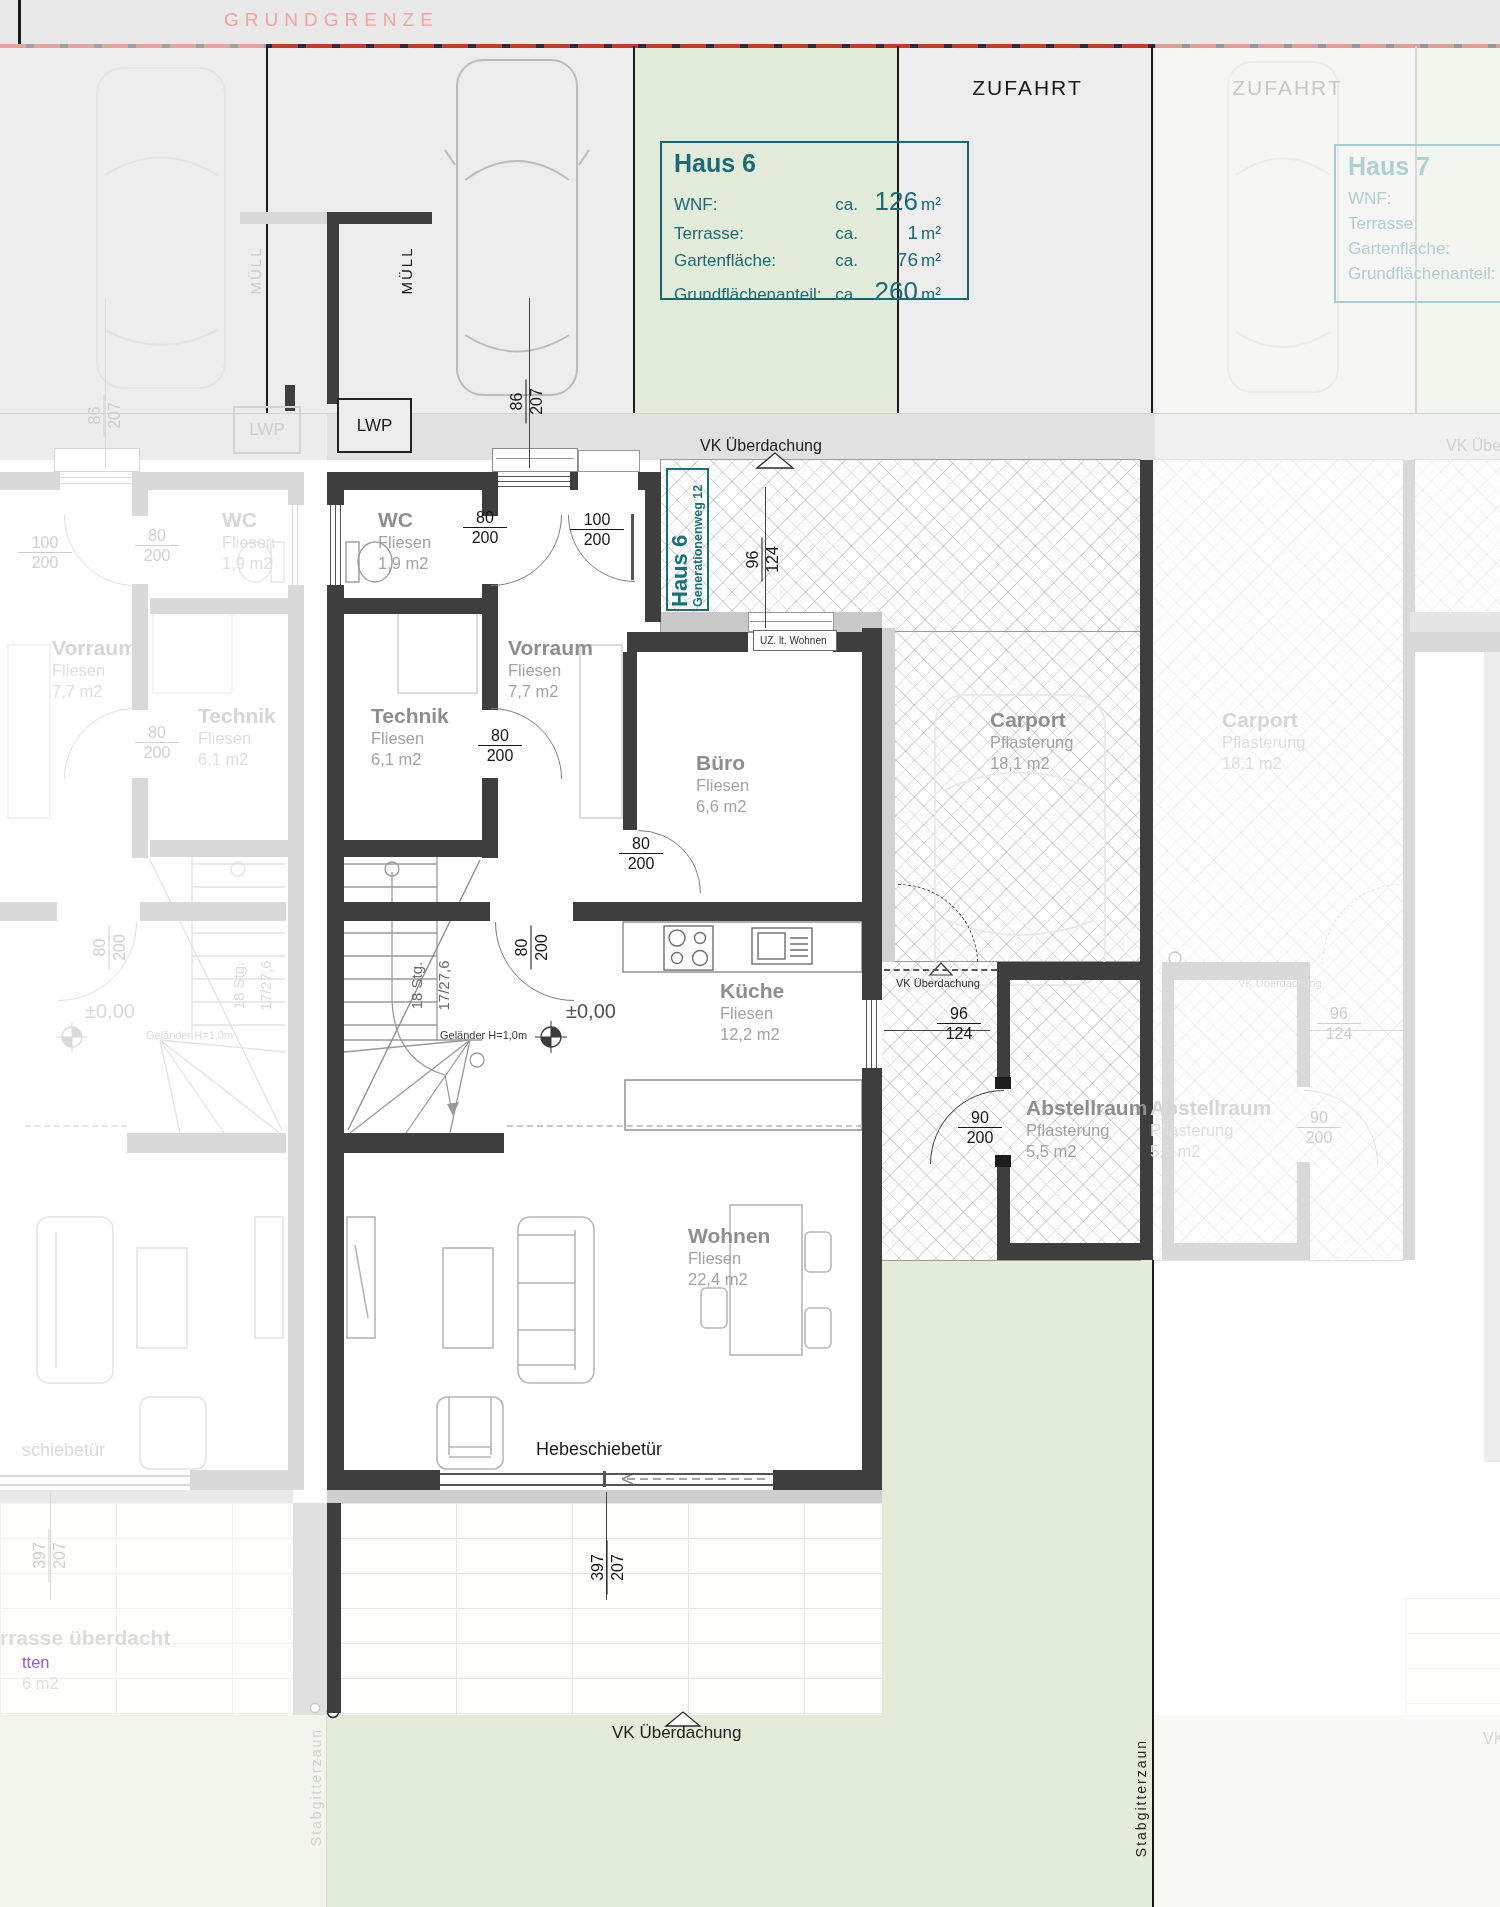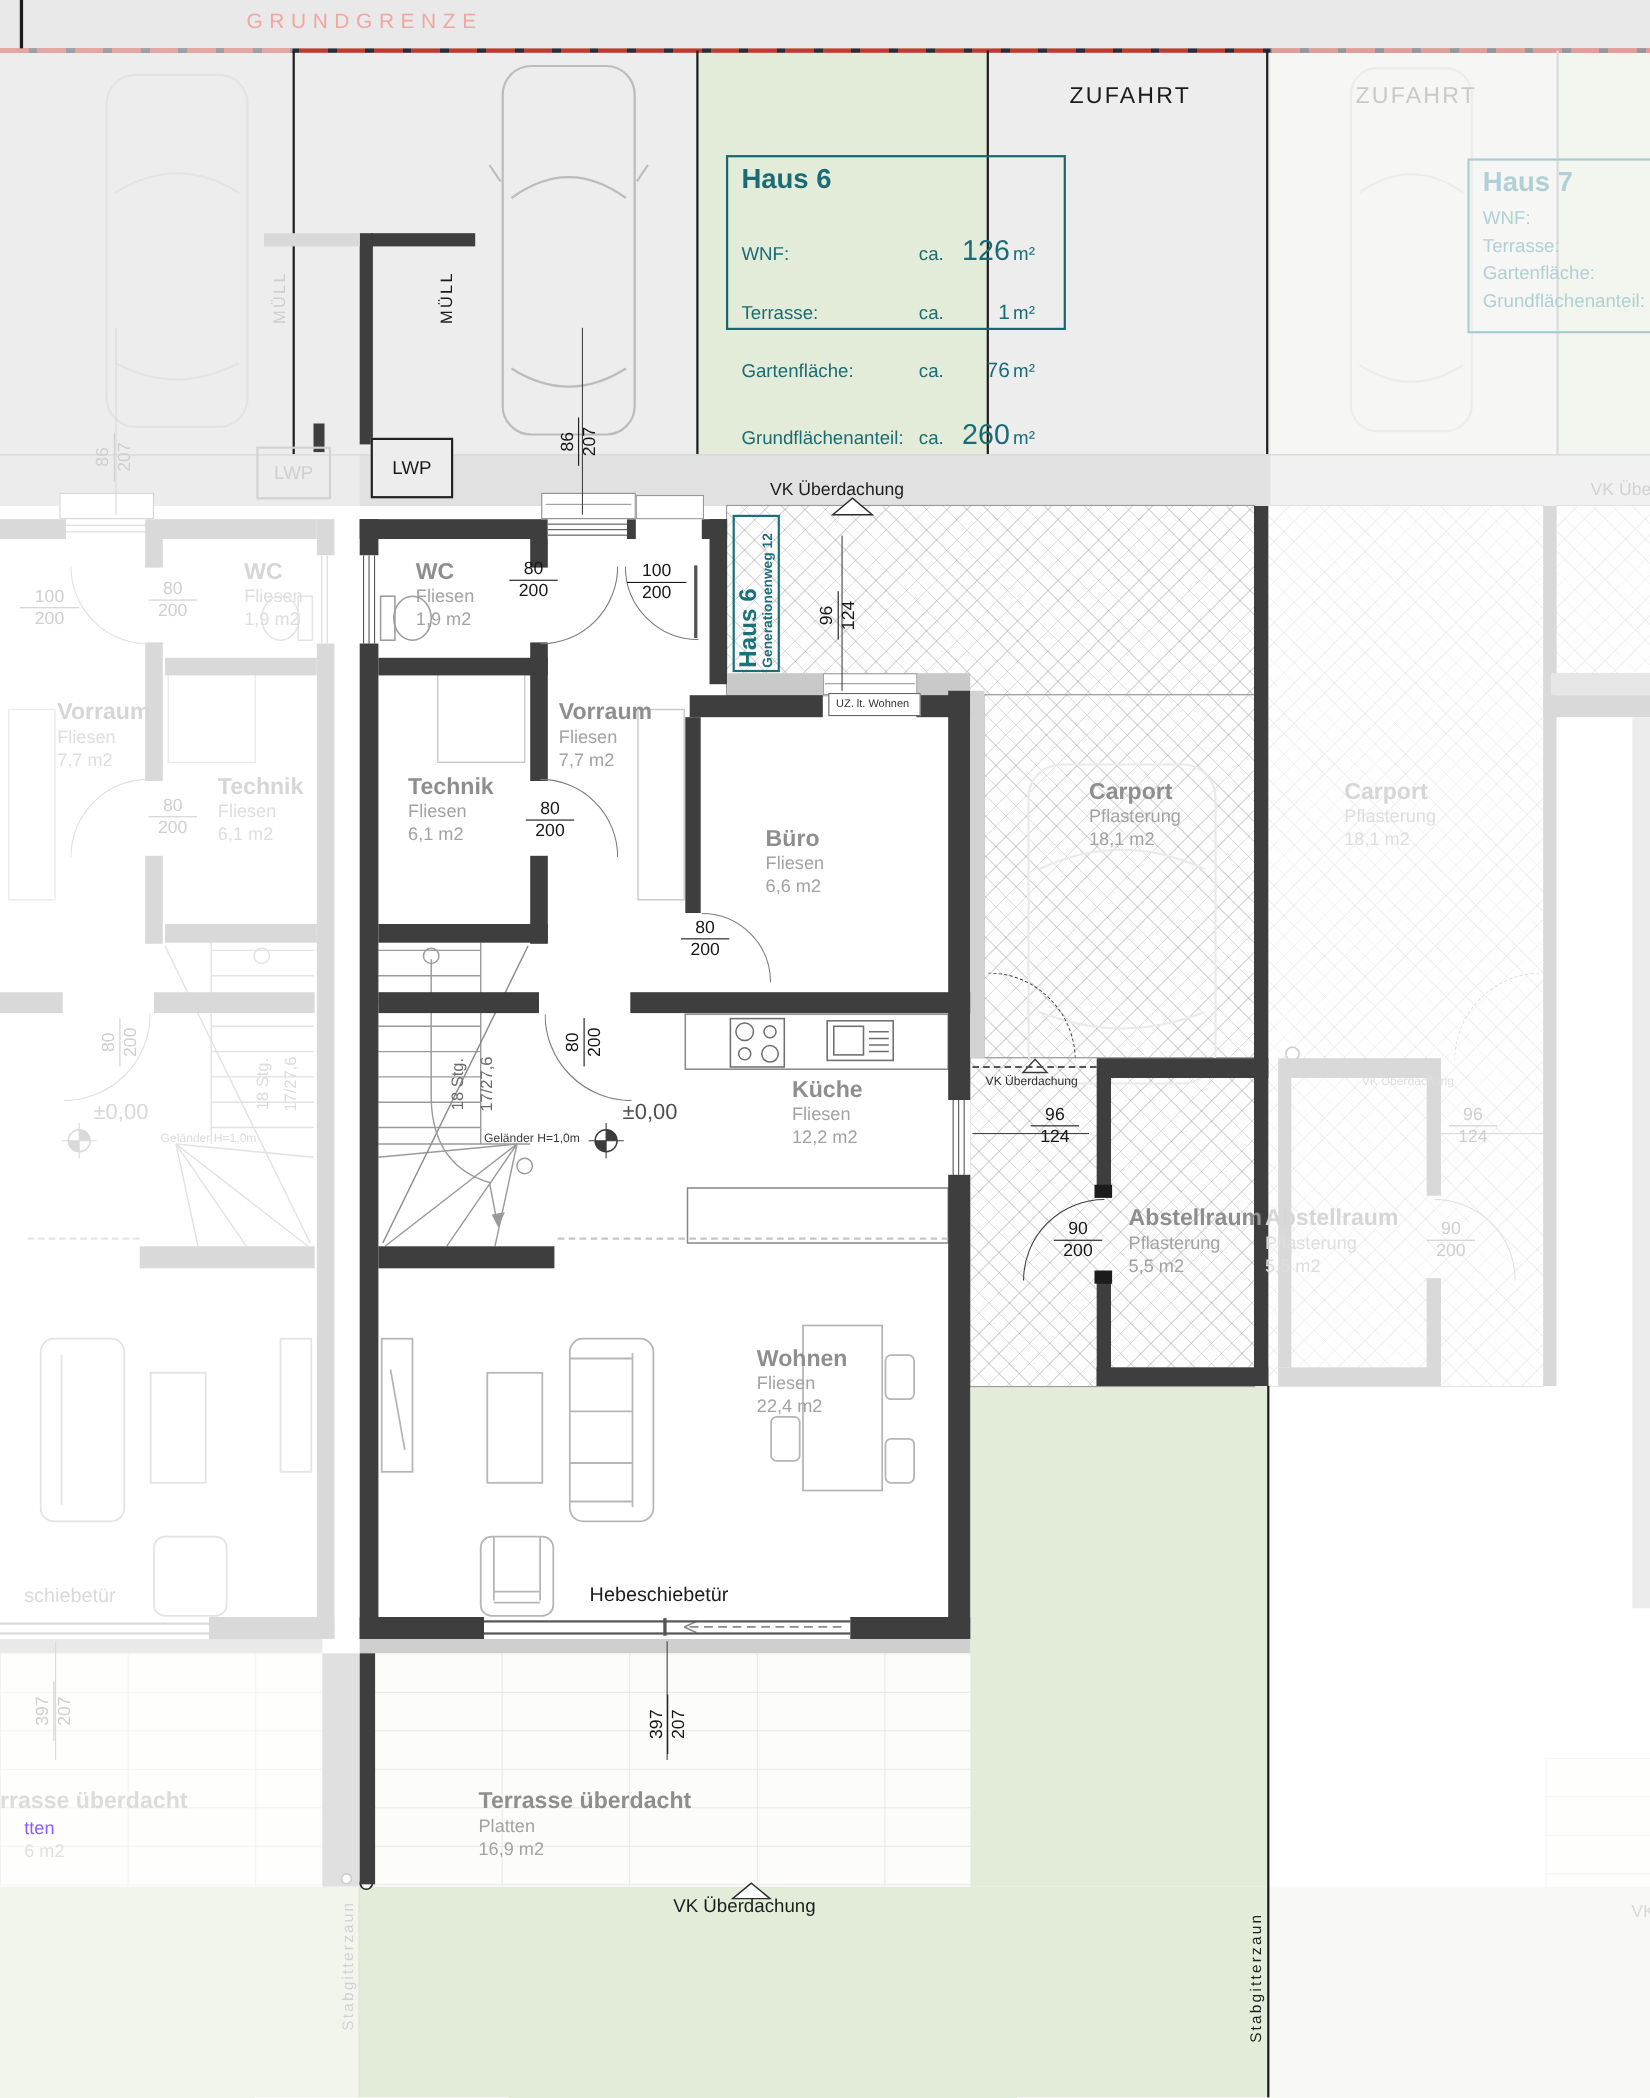--- a/index.html
+++ b/index.html
@@ -46,21 +46,21 @@
   .qarc.fade{border-color:#e0e0e0;}
   .qarc.dash{border-style:dashed;border-color:#4a4a4a;}
   .qarc.dashf{border-style:dashed;border-color:#e0e0e0;}
   .dashline{position:absolute;border-top:2px dashed #c6c6c6;}
   .dashlinef{position:absolute;border-top:2px dashed #e6e6e6;}
   .ibox{position:absolute;border:2px solid #19666f;color:#1a6b75;padding:6px 12px 8px 12px;box-sizing:border-box;}
   .ibox .ibt{font-size:25px;font-weight:bold;margin-bottom:8px;}
   .ibrow{display:flex;align-items:baseline;margin-top:5px;}
   .ibrow .lbl{flex:1;font-size:17px;}
   .ibrow .ca{font-size:17px;margin-right:4px;}
-  .ibrow .val{width:56px;text-align:right;font-size:19px;margin-top:26px;}
+  .ibrow .val{width:56px;text-align:right;font-size:19px;}
   .ibrow .val.big{font-size:26px;}
   .ibrow .unit{width:34px;text-align:left;font-size:17px;padding-left:3px;}
   .ibox.fade{border-color:#aacdd2;color:#afd0d5;}
   svg.deco{position:absolute;left:0;top:0;pointer-events:none;}
 </style>
 </head>
 <body>
 
 <div id="page">
 
@@ -464,25 +464,20 @@
   <div class="room" style="left:990px;top:708px;">
     <div class="nm">Carport</div>
     <div class="fi">Pflasterung</div>
     <div class="ar">18,1 m2</div>
   </div>
   <div class="room" style="left:1026px;top:1096px;">
     <div class="nm">Abstellraum</div>
     <div class="fi">Pflasterung</div>
     <div class="ar">5,5 m2</div>
   </div>
-  <div class="room" style="left:435px;top:1626px;">
-    <div class="nm">Terrasse überdacht</div>
-    <div class="fi">Platten</div>
-    <div class="ar">16,9 m2</div>
-  </div>
 
   <div class="room fade" style="left:222px;top:508px;">
     <div class="nm">WC</div>
     <div class="fi">Fliesen</div>
     <div class="ar">1,9 m2</div>
   </div>
   <div class="room fade" style="left:52px;top:636px;">
     <div class="nm">Vorraum</div>
     <div class="fi">Fliesen</div>
     <div class="ar">7,7 m2</div>

